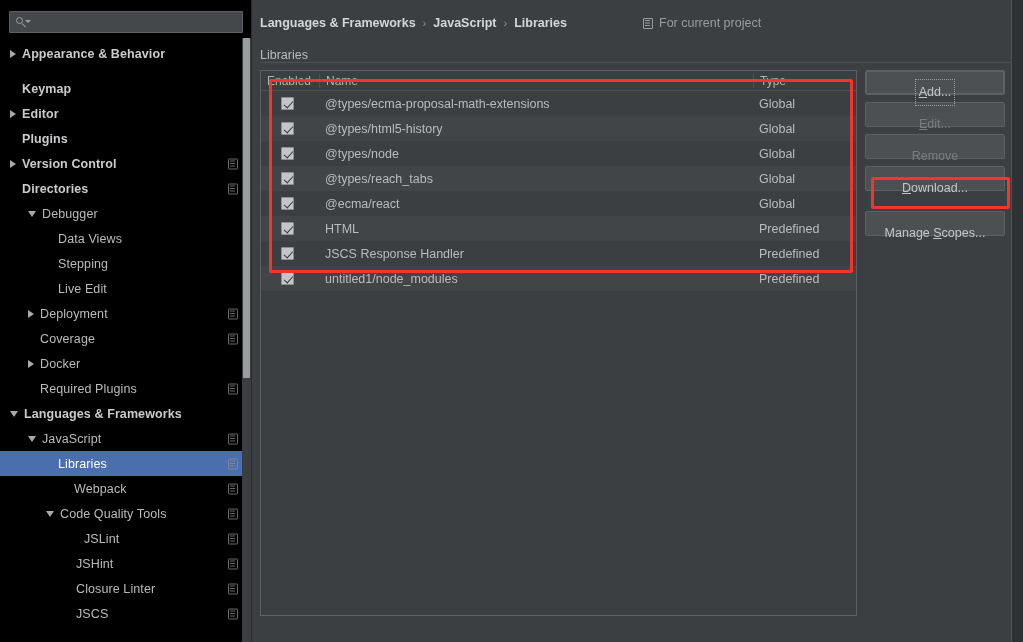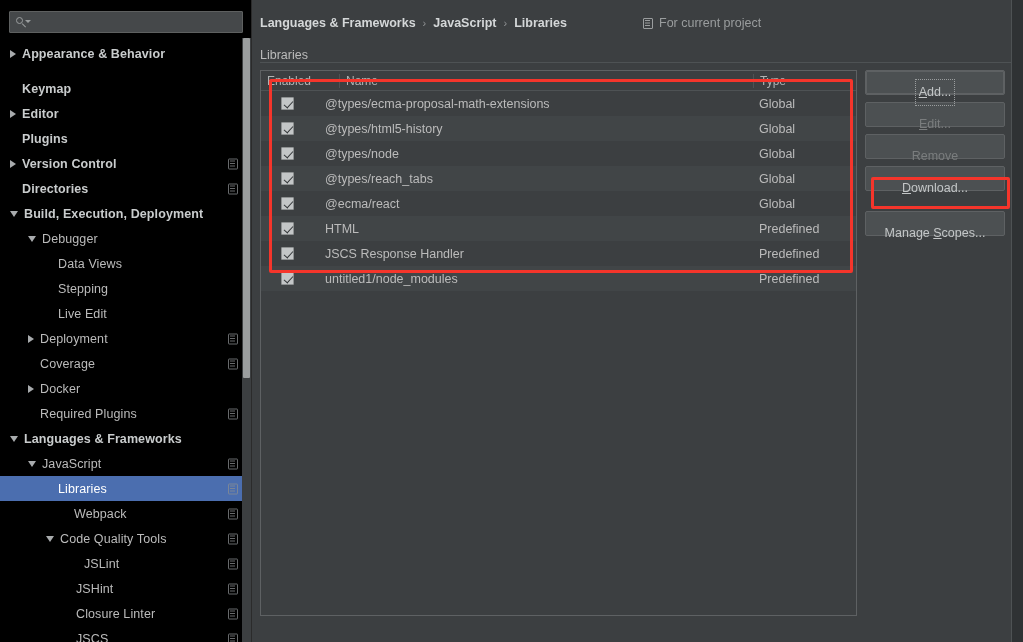--- a/index.html
+++ b/index.html
@@ -244,21 +244,20 @@
     overflow: hidden;
   }
   #table-head {
     height: 20px;
     background: #3c3f41;
     border-bottom: 1px solid #4e5254;
     display: flex;
     align-items: center;
     font-size: 12px;
     color: #b0b3b4;
-    gap: 20px;
   }
   .th {
     padding: 0 4px;
     white-space: nowrap;
     cursor: pointer;
   }
   .th.enabled-col { width: 58px; text-align: left; padding-left: 6px; }
   .th.name-col { flex: 1 1 auto; padding-left: 6px; border-left: 1px solid #4e5254; }
   .th.type-col { width: 103px; padding-left: 6px; border-left: 1px solid #4e5254; }
 
@@ -383,24 +382,20 @@
         <div class="tree-row bold" style="padding-left: 10px;">
           <span class="tree-arrow collapsed"></span>
           <span class="tree-label">Version Control</span>
           <span class="mod-icon"></span>
         </div>
         <div class="tree-row bold" style="padding-left: 10px;">
           <span class="tree-arrow none"></span>
           <span class="tree-label">Directories</span>
           <span class="mod-icon"></span>
         </div>
-        <div class="tree-row bold" style="padding-left: 10px;">
-          <span class="tree-arrow expanded"></span>
-          <span class="tree-label">Build, Execution, Deployment</span>
-        </div>
         <div class="tree-row" style="padding-left: 28px;">
           <span class="tree-arrow expanded"></span>
           <span class="tree-label">Debugger</span>
         </div>
         <div class="tree-row" style="padding-left: 46px;">
           <span class="tree-arrow none"></span>
           <span class="tree-label">Data Views</span>
         </div>
         <div class="tree-row" style="padding-left: 46px;">
           <span class="tree-arrow none"></span>

